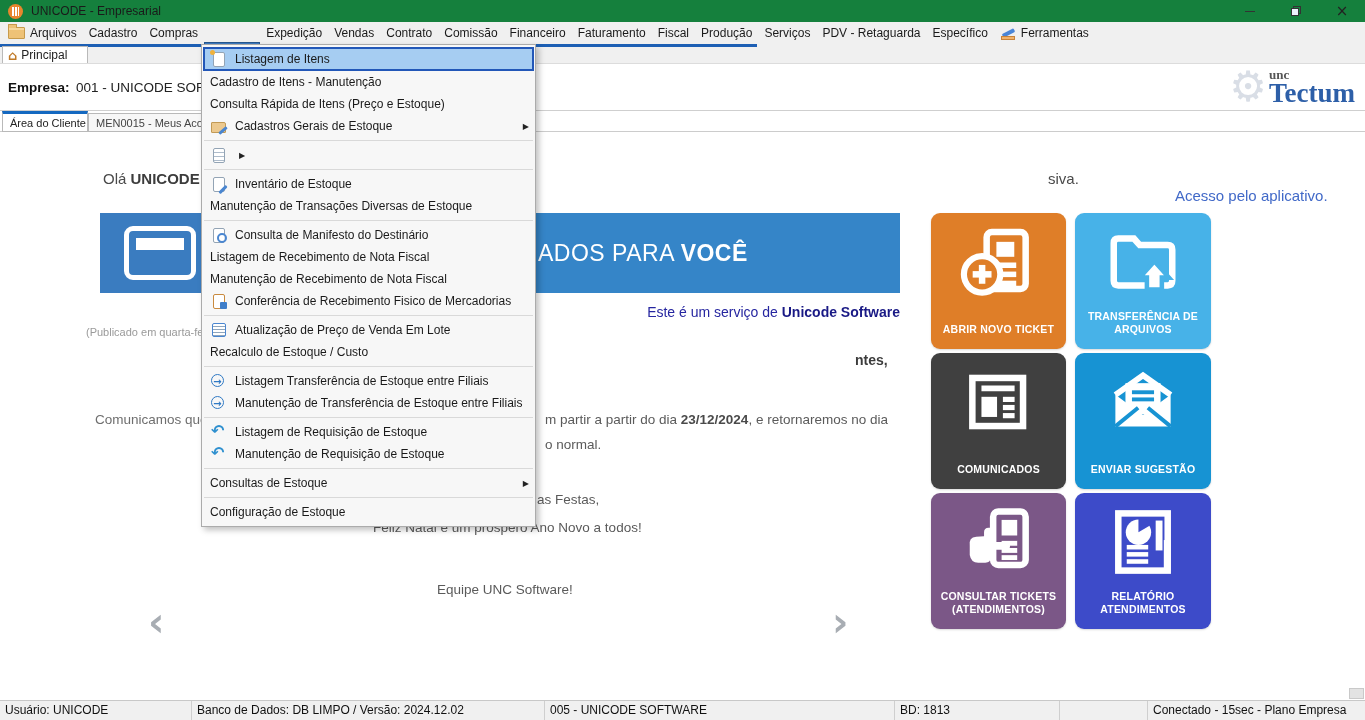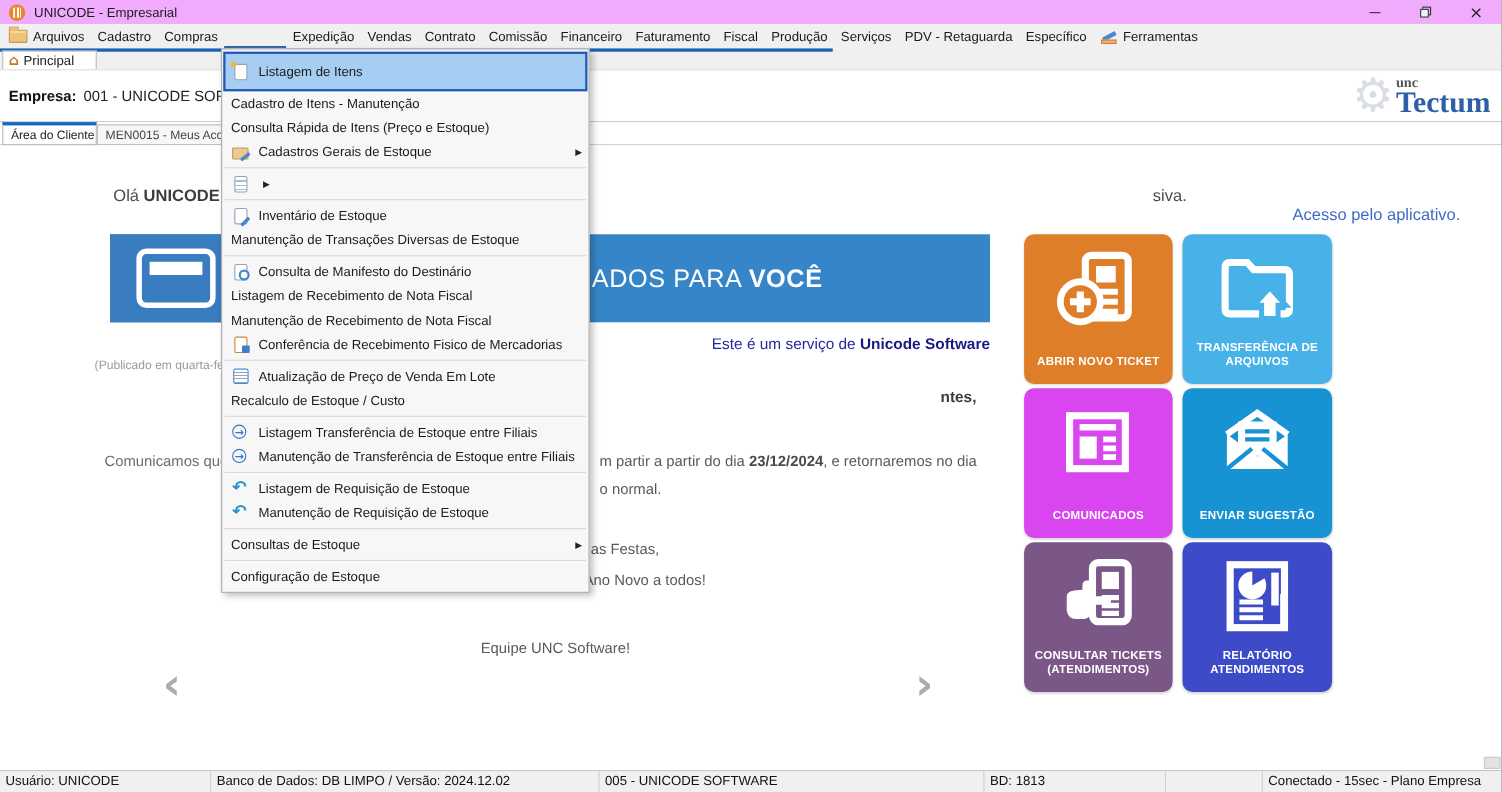--- a/index.html
+++ b/index.html
@@ -1,19 +1,19 @@
 <!DOCTYPE html>
 <html><head>
 <meta charset="utf-8">
 <style>
   html,body{margin:0;padding:0;background:#777;}
   .app{position:relative;width:1365px;height:720px;background:#fff;overflow:hidden;
        font-family:"Liberation Sans",sans-serif;-webkit-font-smoothing:antialiased;}
   
-  .titlebar{position:absolute;left:0;top:0;width:100%;height:22px;background:#f0abfc;
+  .titlebar{position:absolute;left:0;top:0;width:100%;height:22px;background:#15803d;
             display:flex;align-items:center;font-size:12px;color:#1a1a1a;}
   .app-icon{width:15px;height:15px;border-radius:50%;background:#e8862e;position:relative;margin:0 8px 0 8px;flex:0 0 15px;}
   .app-icon::before{content:"";position:absolute;left:4px;top:3px;width:7px;height:9px;background:#fff;
         background-image:linear-gradient(90deg,transparent 0 2px,#e8862e 2px 3px,transparent 3px 5px,#e8862e 5px 6px,transparent 6px);}
   .wc-zone{margin-left:auto;display:flex;height:22px;}
   .wc{width:46px;height:22px;display:flex;align-items:center;justify-content:center;color:#222;}
   .min-line{width:10px;height:0;border-top:1.4px solid #333;}
   .restore-box{position:relative;width:10px;height:10px;}
   .restore-box::before{content:"";position:absolute;right:0;top:0;width:6px;height:6px;border:1px solid #333;}
   .restore-box::after{content:"";position:absolute;left:0;bottom:0;width:6px;height:6px;border:1px solid #333;background:#edf1fb;}
@@ -84,21 +84,21 @@
   .tile svg{position:absolute;left:50%;top:10px;transform:translateX(-50%);width:78px;height:78px;}
   .tile-label{position:absolute;left:6px;right:6px;bottom:12px;text-align:center;color:#fff;font-size:10.5px;font-weight:bold;line-height:1.3;letter-spacing:.2px;}
   
   .dropdown{position:absolute;left:201px;top:44px;width:335px;background:#f7f7f7;border:1px solid #ababab;
             box-shadow:3px 3px 6px rgba(0,0,0,.25);padding:2px 0 3px;z-index:40;box-sizing:border-box;}
   .menu-item{display:flex;align-items:center;height:22px;padding:0 6px 0 8px;font-size:12px;color:#1a1a1a;cursor:pointer;box-sizing:border-box;}
   .menu-item .mi-icon{width:18px;height:16px;position:relative;flex:0 0 18px;margin-right:7px;}
   .mi-label{flex:1;white-space:nowrap;overflow:hidden;}
   .mi-arrow{display:none;font-size:8px;color:#222;margin-left:4px;font-family:"DejaVu Sans",sans-serif;}
   .menu-item.has-sub .mi-arrow{display:block;}
-  .menu-item.highlighted{height:36px;border:2px solid #2257b8;background:#a6cdf2;margin:0 1px;padding-left:5px;}
+  .menu-item.highlighted{height:24px;border:2px solid #2257b8;background:#a6cdf2;margin:0 1px;padding-left:5px;}
   .menu-sep{border-top:1px solid #d9d9d9;margin:3px 2px;}
   
   .icon-page-new,.icon-page-grid,.icon-page-pencil,.icon-page-search,.icon-page-check{display:block;}
   .icon-page-new::before,.icon-page-grid::before,.icon-page-pencil::before,.icon-page-search::before,.icon-page-check::before{
      content:"";position:absolute;left:3px;top:1px;width:10px;height:13px;background:#fff;border:1px solid #93a4b5;border-radius:2px;}
   .icon-page-new::after{content:"";position:absolute;left:0;top:-1px;width:5px;height:5px;background:#f0b23c;border-radius:50%;}
   .icon-page-grid::before{background-image:repeating-linear-gradient(#fff 0 3px,#aebccb 3px 4px);}
   .icon-page-pencil::after{content:"";position:absolute;right:0;bottom:1px;width:10px;height:3px;background:#4a86d0;border-radius:1px;transform:rotate(-45deg);}
   .icon-page-search::after{content:"";position:absolute;right:1px;bottom:0;width:6px;height:6px;border:2px solid #4a86d0;border-radius:50%;background:rgba(255,255,255,.7);}
   .icon-page-check::before{border-color:#c98a3e;}
@@ -283,21 +283,21 @@
         </svg>
         <span class="tile-label">ABRIR NOVO TICKET</span>
       </div>
       <div class="tile" style="background: rgb(71, 178, 232); color: rgb(71, 178, 232);">
         <svg viewBox="0 0 24 24">
           <path d="M3 6.2 Q3 4.8 4.4 4.8 L9.2 4.8 L11 6.8 L19.6 6.8 Q21 6.8 21 8.2 L21 17.8 Q21 19.2 19.6 19.2 L4.4 19.2 Q3 19.2 3 17.8 Z" fill="none" stroke="#fff" stroke-width="2"></path>
           <path d="M13.2 20.5 L13.2 16.8 L11 16.8 L15.5 11.8 L20 16.8 L17.8 16.8 L17.8 20.5 Z" fill="#fff" stroke="currentColor" stroke-width="1.4"></path>
         </svg>
         <span class="tile-label">TRANSFERÊNCIA DE ARQUIVOS</span>
       </div>
-      <div class="tile" style="background: #d946ef; color: rgb(23, 147, 211);">
+      <div class="tile" style="background: #404040; color: rgb(23, 147, 211);">
         <svg viewBox="0 0 24 24">
           <rect x="3.8" y="4.6" width="15.6" height="14.8" fill="none" stroke="#fff" stroke-width="2"></rect>
           <line x1="6.6" y1="7.8" x2="16.8" y2="7.8" stroke="#fff" stroke-width="1.8"></line>
           <rect x="6.6" y="10.4" width="4.8" height="6.2" fill="#fff"></rect>
           <line x1="13.2" y1="11.2" x2="16.8" y2="11.2" stroke="#fff" stroke-width="1.6"></line>
           <line x1="13.2" y1="13.7" x2="16.8" y2="13.7" stroke="#fff" stroke-width="1.6"></line>
           <line x1="13.2" y1="16.2" x2="16.8" y2="16.2" stroke="#fff" stroke-width="1.6"></line>
         </svg>
         <span class="tile-label">COMUNICADOS</span>
       </div>

